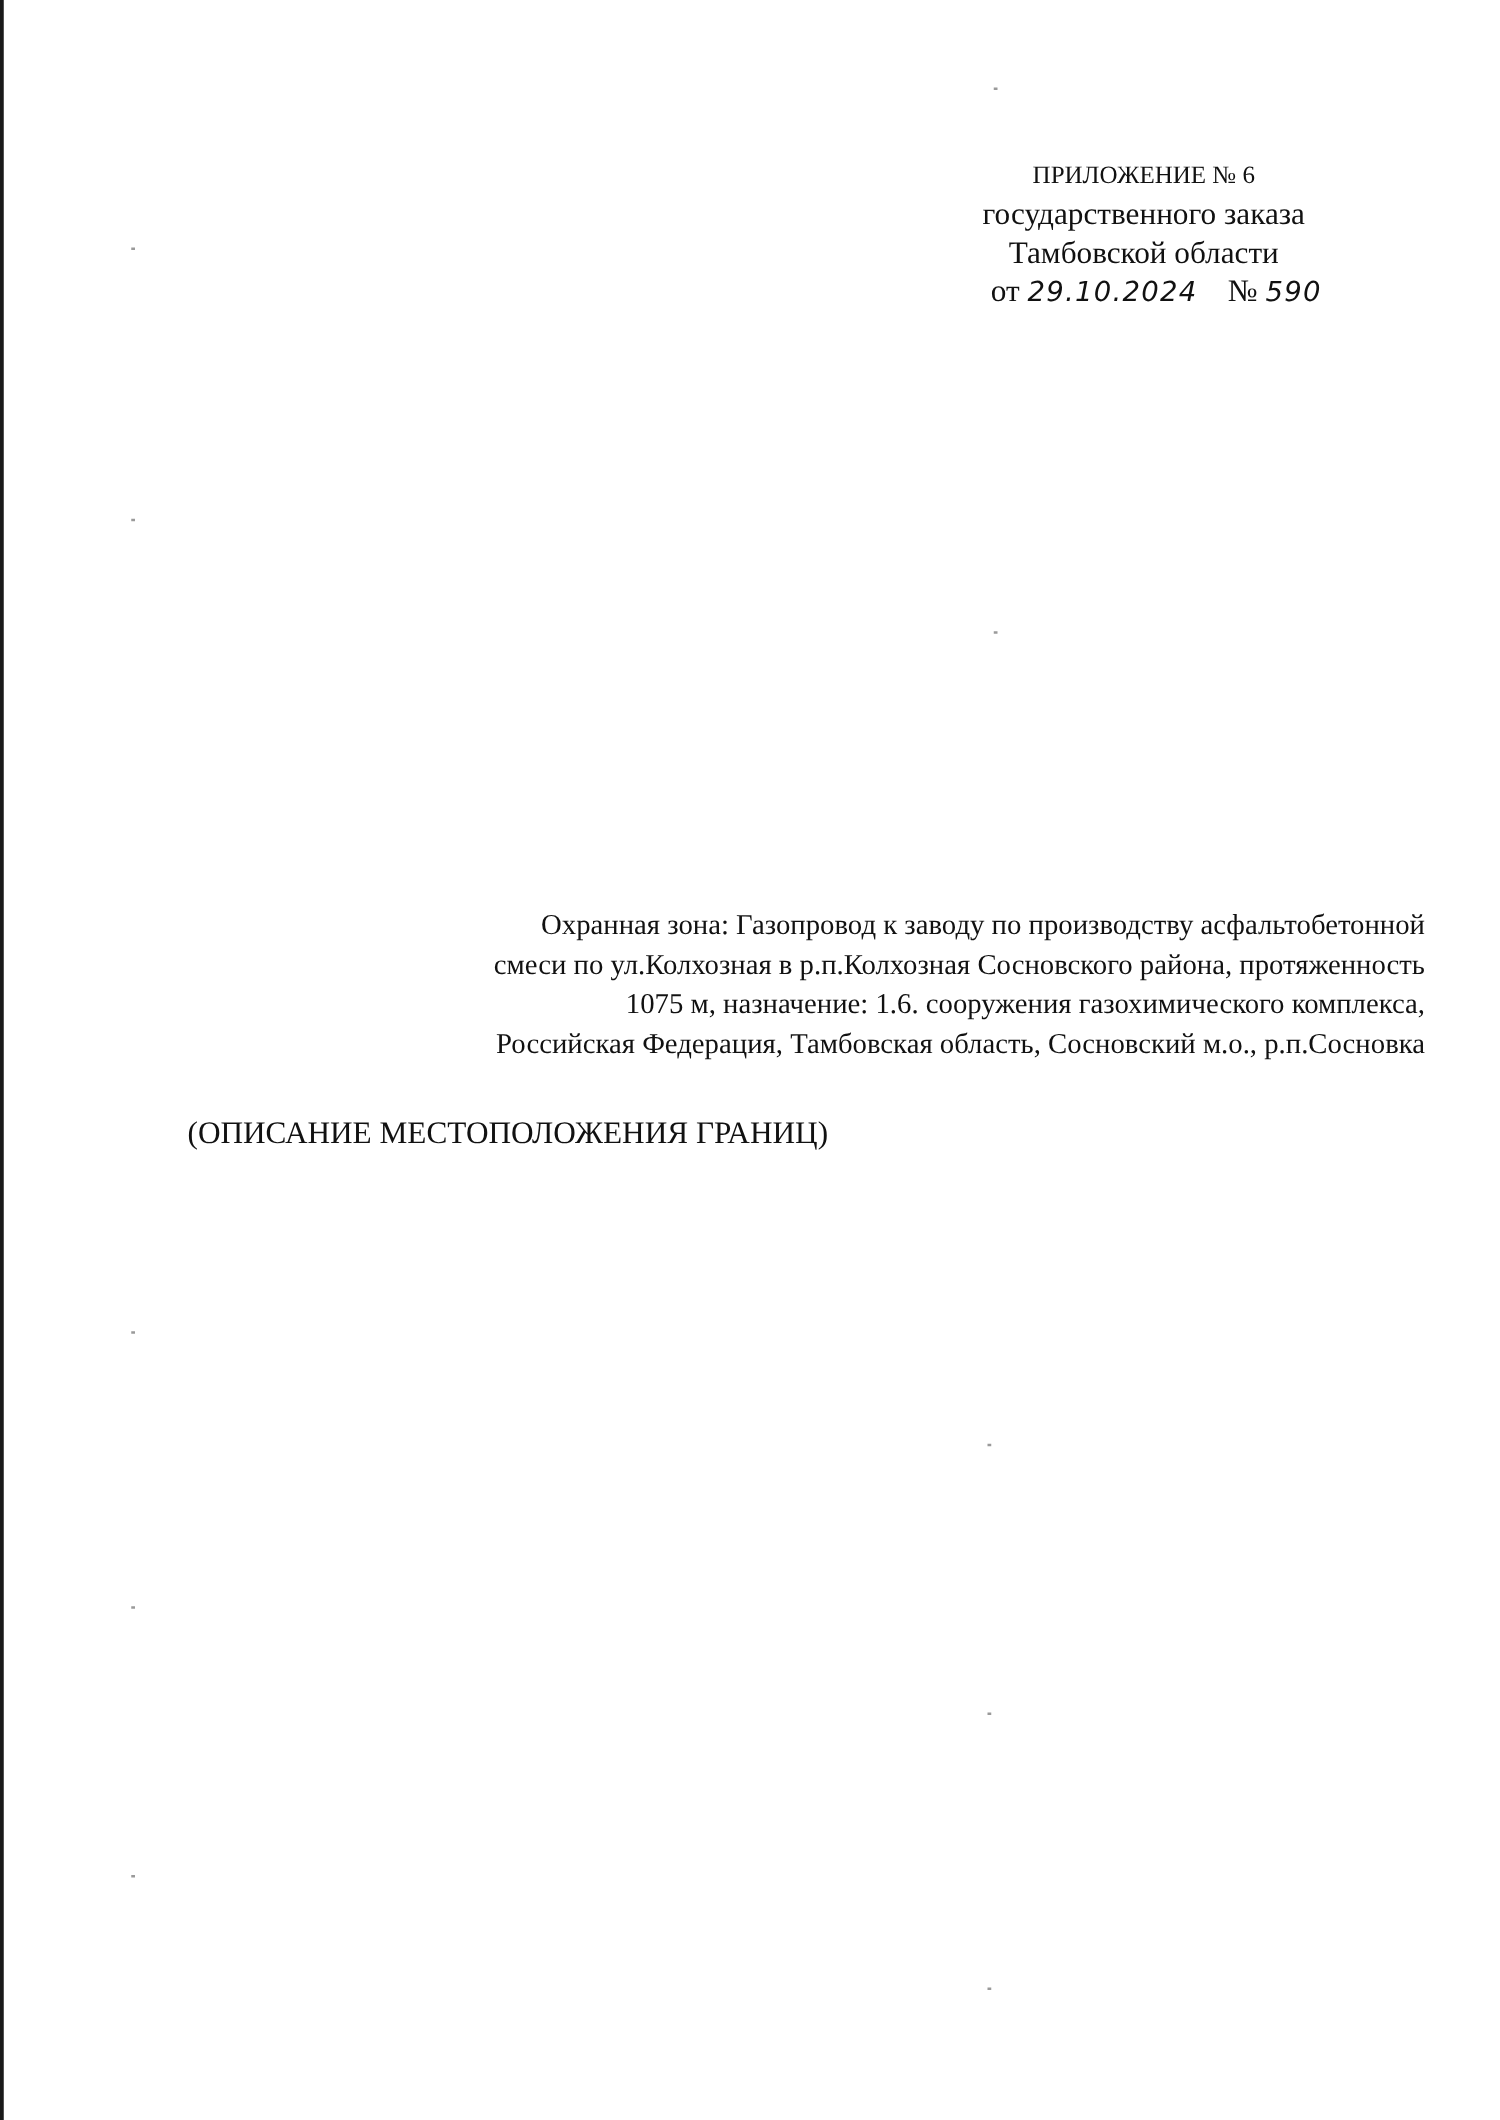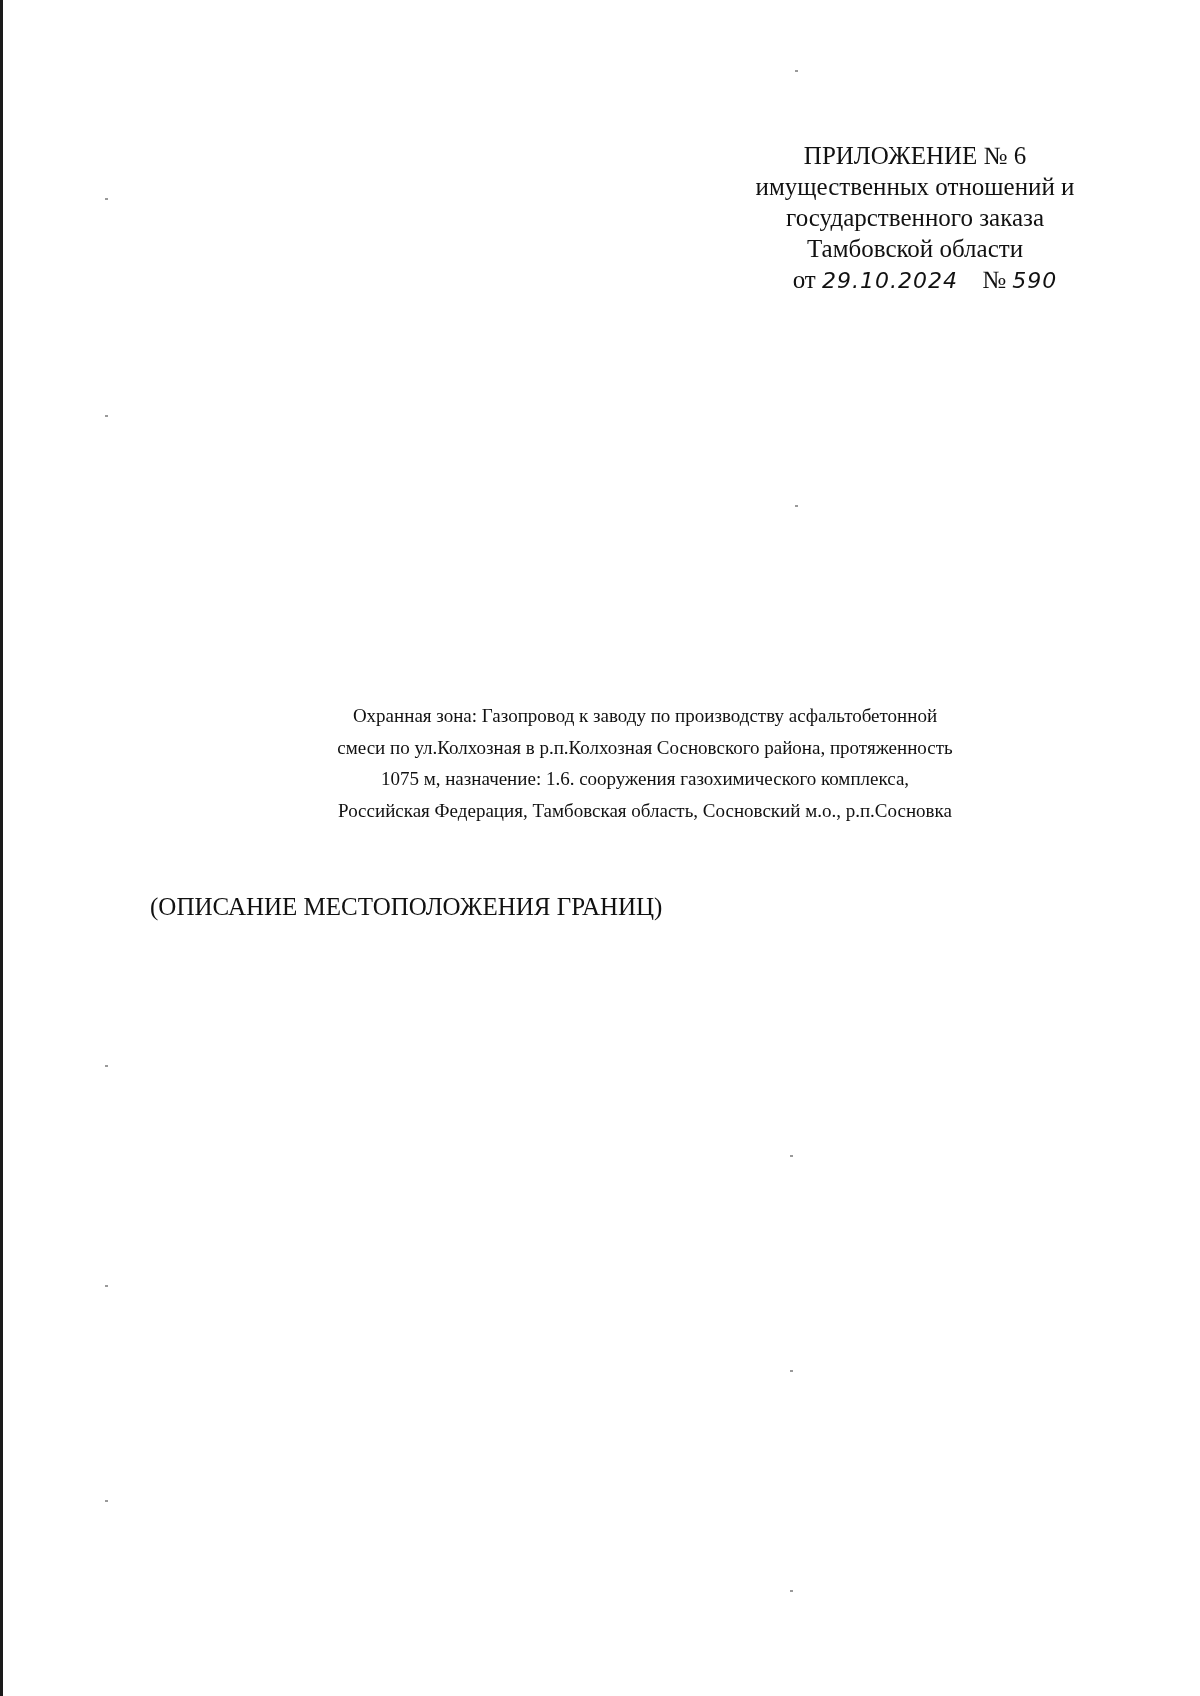--- a/index.html
+++ b/index.html
@@ -30,43 +30,42 @@
       width: 390px;
       text-align: center;
       font-size: 25px;
       line-height: 31px;
     }
     .appendix .line {
       display: block;
       white-space: nowrap;
     }
     .appendix .title {
-      font-size: 25px;
-      margin-top: 15px;
+      font-size: 20px;
     }
     .appendix .date-line {
       margin-top: 0px;
       padding-left: 20px;
     }
     .handwritten {
       font-family: "DejaVu Sans", sans-serif;
       font-style: italic;
       font-size: 22px;
       letter-spacing: 1px;
     }
     .no-sign {
       margin-left: 18px;
     }
     .zone-desc {
       position: absolute;
       left: 150px;
-      top: 700px;
+      top: 724px;
       width: 990px;
-      text-align: center;
-      font-size: 19px;
+      text-align: right;
+      font-size: 23px;
       line-height: 31.5px;
     }
     .zone-desc .line {
       display: block;
       white-space: nowrap;
     }
     .section-heading {
       position: absolute;
       left: 150px;
       top: 891px;
@@ -93,21 +92,20 @@
 <div class="speck" style="left:795px;top:505px;"></div>
 <div class="speck" style="left:105px;top:1065px;"></div>
 <div class="speck" style="left:790px;top:1155px;"></div>
 <div class="speck" style="left:105px;top:1285px;"></div>
 <div class="speck" style="left:790px;top:1370px;"></div>
 <div class="speck" style="left:105px;top:1500px;"></div>
 <div class="speck" style="left:790px;top:1590px;"></div>
 
 <div class="appendix">
   <span class="line title">ПРИЛОЖЕНИЕ № 6</span>
-  <span class="line">имущественных отношений и</span>
   <span class="line">государственного заказа</span>
   <span class="line">Тамбовской области</span>
   <span class="line date-line">
     <span>от</span>
     <span class="handwritten">29.10.2024</span>
     <span class="no-sign">№</span>
     <span class="handwritten">590</span>
   </span>
 </div>
 

